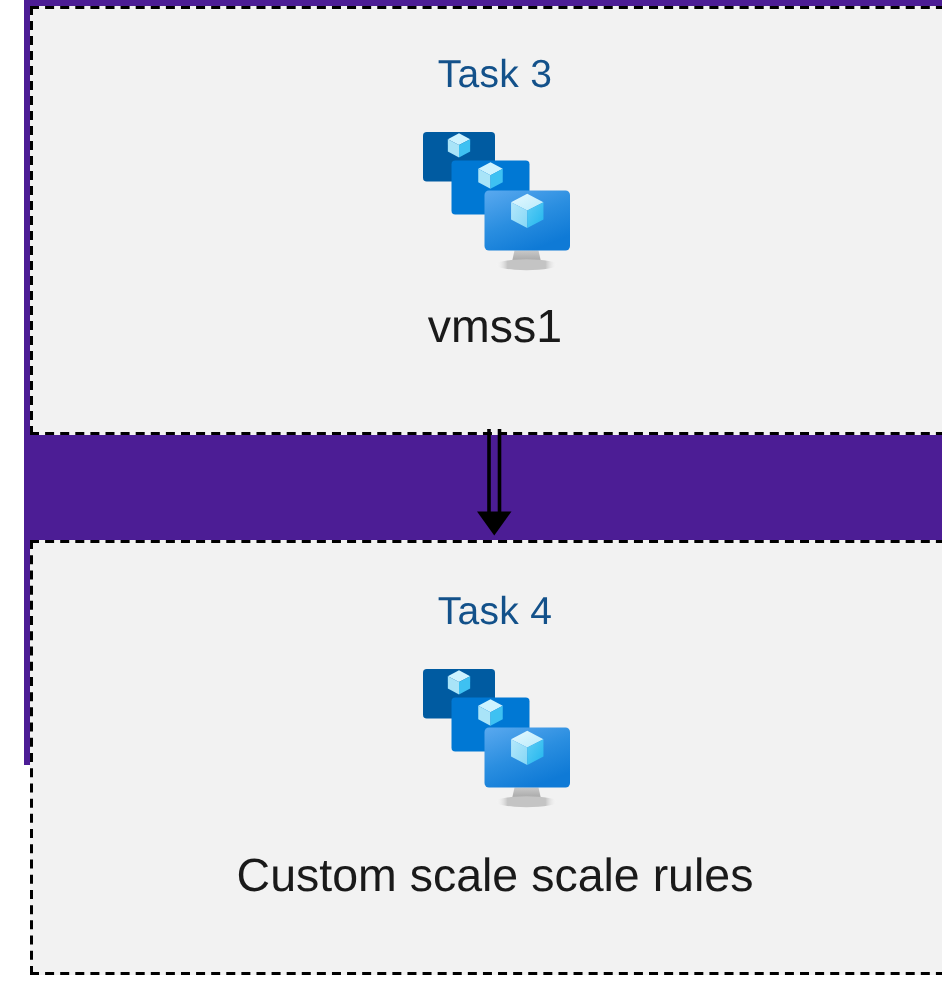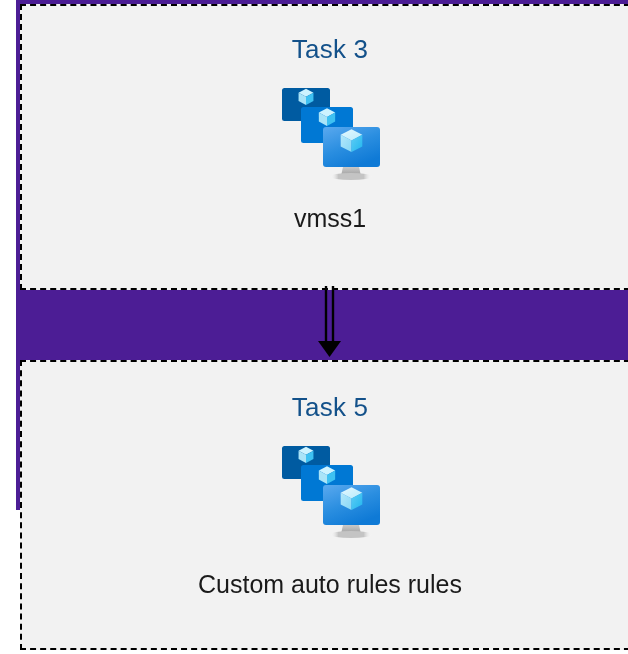--- a/index.html
+++ b/index.html
@@ -63,21 +63,21 @@
     position: relative;
     width: 104px;
     height: 98px;
     margin-top: 22px;
   }
   .vmss-icon svg { display: block; }
 
   
   .caption {
     color: #1a1a1a;
-    font-size: 25px;
+    font-size: 31px;
     line-height: 32px;
     text-align: center;
     font-weight: 400;
   }
   #box-task3 .caption { margin-top: 20px; }
   #box-task4 .caption { margin-top: 28px; }
   .caption .line { display: block; }
 
   
   .connector {
@@ -174,21 +174,21 @@
 
       <line x1="22" y1="0" x2="22" y2="57" stroke="#000000" stroke-width="2.4"></line>
       <line x1="29" y1="0" x2="29" y2="57" stroke="#000000" stroke-width="2.4"></line>
 
       <polygon points="14,55 37,55 25.5,71" fill="#000000"></polygon>
     </svg>
   </div>
 
   <div class="task-box" id="box-task4">
 
-    <div class="task-title">Task 5</div>
+    <div class="task-title">Task 4</div>
 
     <div class="vmss-icon">
       <svg width="104" height="98" viewBox="0 0 104 98" xmlns="http://www.w3.org/2000/svg" aria-hidden="true">
         <defs>
           <linearGradient id="frontGrad4" x1="0" y1="0" x2="0.55" y2="1">
             <stop offset="0%" stop-color="#5aa9ef"></stop>
             <stop offset="55%" stop-color="#2a8ee0"></stop>
             <stop offset="100%" stop-color="#0f7ad6"></stop>
           </linearGradient>
           <linearGradient id="standGrad4" x1="0" y1="0" x2="0" y2="1">
@@ -243,17 +243,17 @@
           <g transform="translate(73.5,54) scale(0.80)">
             <polygon points="0,-11 13.5,-4 0,3 -13.5,-4" fill="url(#cubeTop4)"></polygon>
             <polygon points="-13.5,-4 0,3 0,17.5 -13.5,10.5" fill="url(#cubeLeft4)"></polygon>
             <polygon points="13.5,-4 0,3 0,17.5 13.5,10.5" fill="url(#cubeRight4)"></polygon>
           </g>
         </g>
       </svg>
     </div>
 
     <div class="caption">
-      <span class="line">Custom auto rules rules</span>
+      <span class="line">Custom scale scale rules</span>
     </div>
   </div>
 
 </div>
 
 </body></html>

